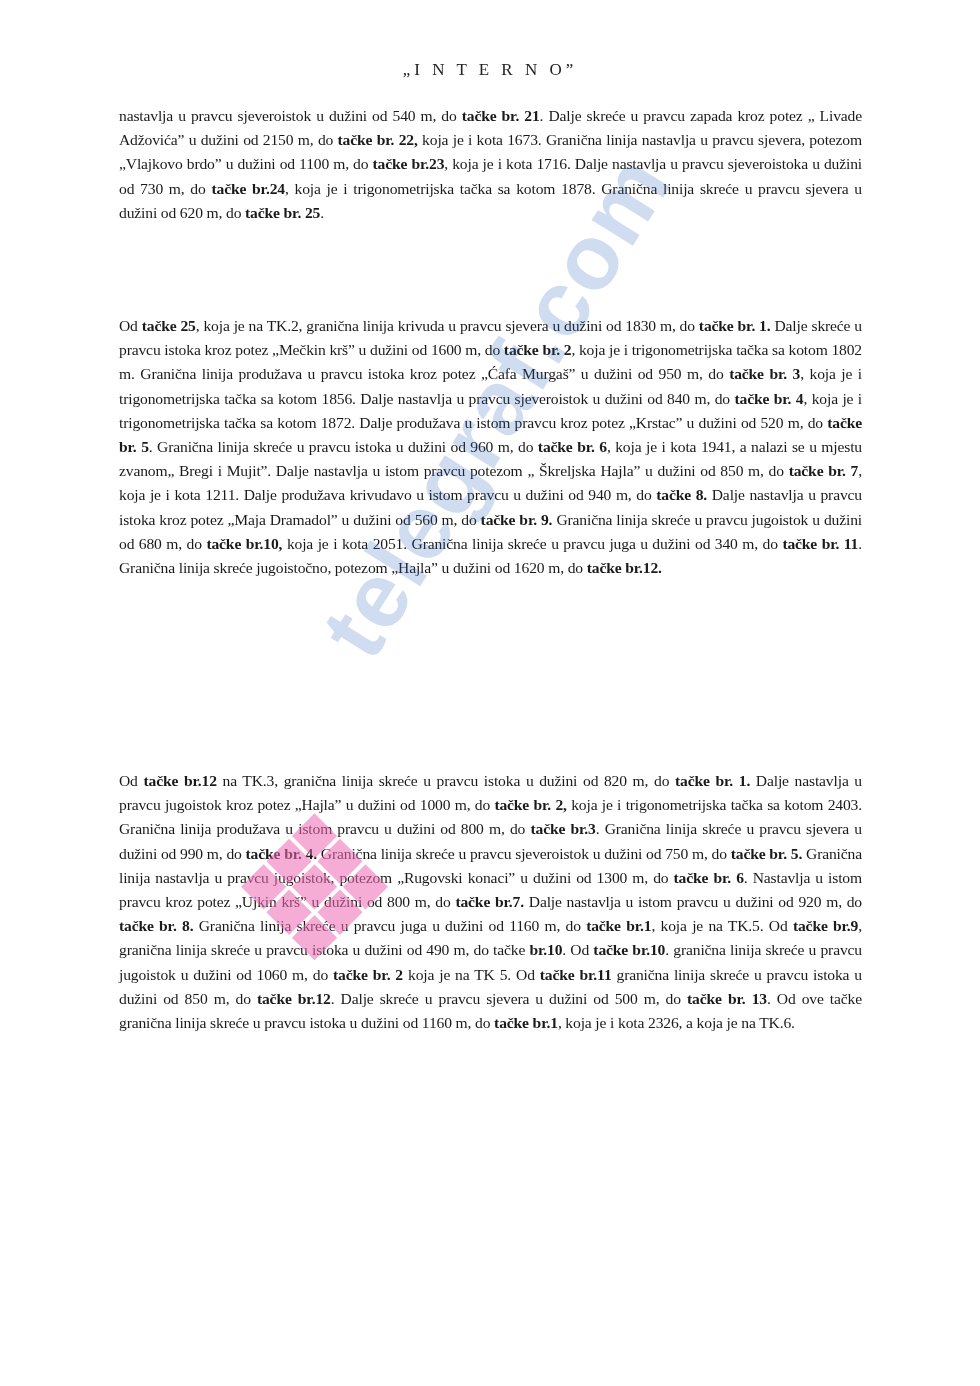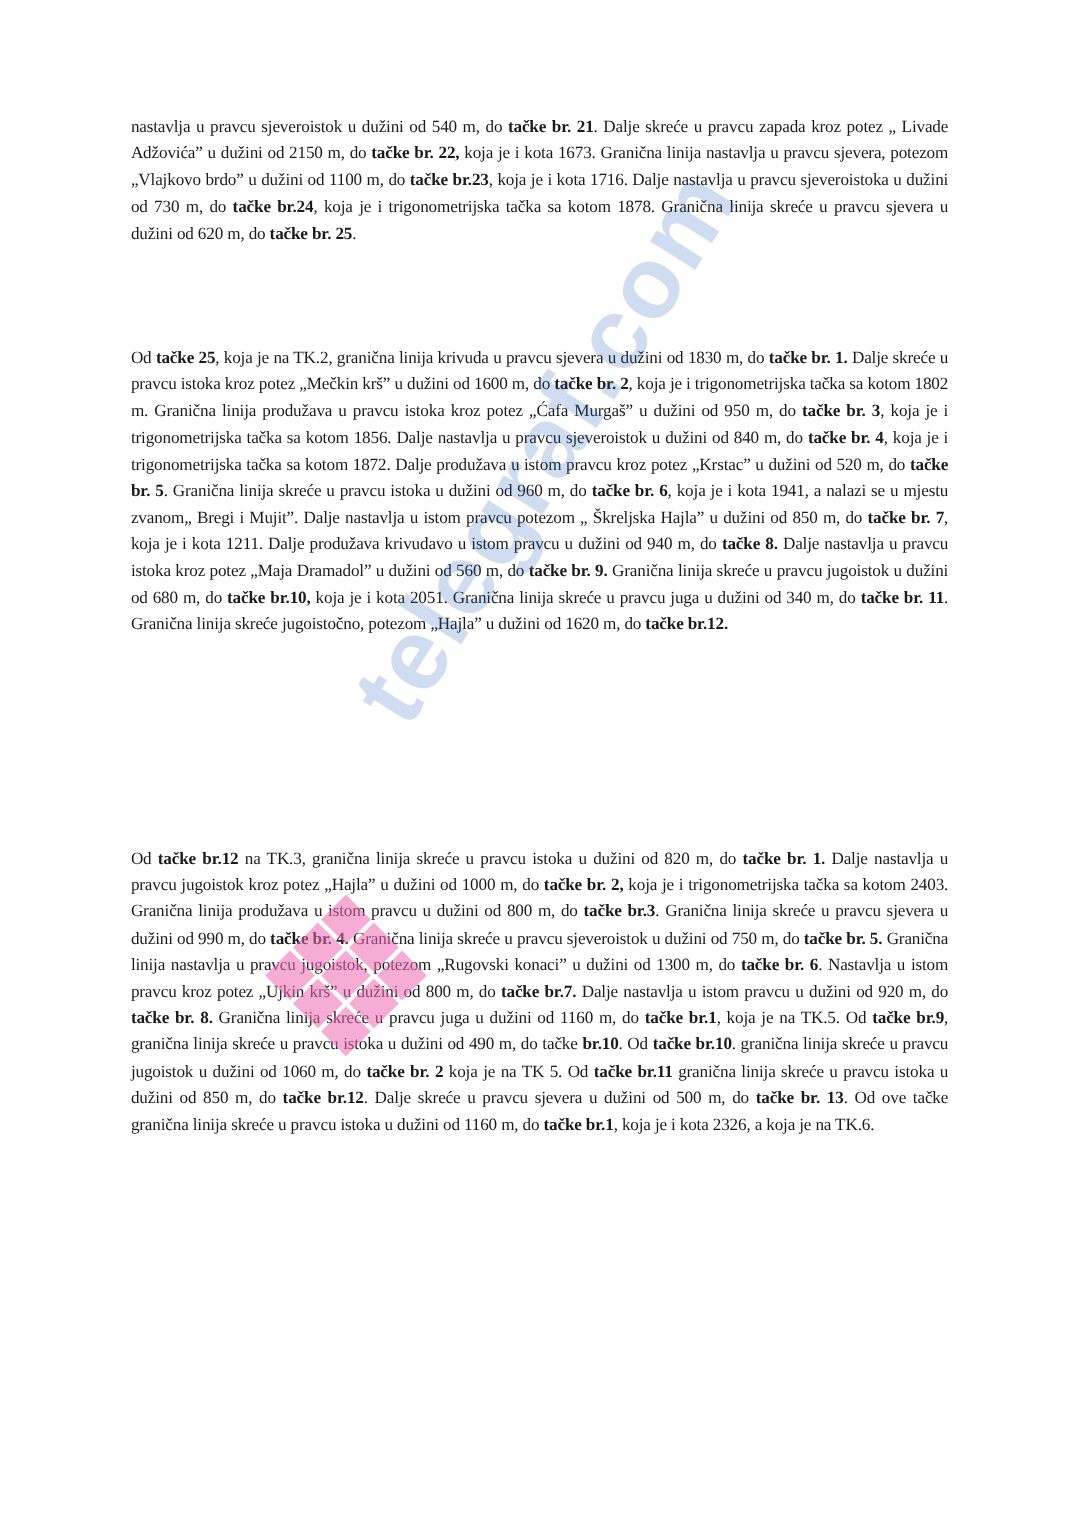--- a/index.html
+++ b/index.html
@@ -44,20 +44,21 @@
   }
   .wm-logo .sq {
     position: absolute; background: #f06bb4;
   }
 </style>
 </head>
 <body>
 
 <div class="page">
 
+  <div class="header">„I N T E R N O”</div>
 
   <div class="body-text p1"><span>nastavlja u pravcu sjeveroistok u dužini od 540 m, do </span><b>tačke br. 21</b><span>. Dalje skreće u pravcu  zapada kroz potez „ Livade Adžovića” u dužini od 2150 m, do </span><b>tačke br. 22,</b><span> koja je i kota 1673.  Granična linija nastavlja u pravcu sjevera, potezom „Vlajkovo brdo”  u dužini od 1100 m, do </span><b>tačke br.23</b><span>, koja je i kota 1716. Dalje nastavlja u pravcu sjeveroistoka u dužini od 730 m, do </span><b>tačke br.24</b><span>, koja je i trigonometrijska tačka sa kotom 1878. Granična linija skreće u pravcu sjevera u dužini od 620 m, do </span><b>tačke br. 25</b><span>.</span></div>
 
 
   <div class="body-text p2"><span>Od </span><b>tačke 25</b><span>, koja je na TK.2,  granična linija krivuda u pravcu sjevera u dužini od 1830 m, do </span><b>tačke br. 1.</b><span> Dalje skreće u pravcu istoka kroz potez „Mečkin krš”  u dužini od 1600 m, do </span><b>tačke br. 2</b><span>, koja je i trigonometrijska  tačka sa kotom 1802 m. Granična linija produžava u pravcu istoka kroz potez „Ćafa Murgaš” u dužini od 950 m, do </span><b>tačke br. 3</b><span>, koja je i trigonometrijska tačka sa kotom  1856. Dalje nastavlja u pravcu sjeveroistok  u dužini od 840 m, do </span><b>tačke br. 4</b><span>, koja je i trigonometrijska tačka sa kotom 1872.  Dalje produžava u istom pravcu  kroz potez  „Krstac” u dužini od 520 m, do </span><b>tačke br. 5</b><span>.  Granična linija skreće  u pravcu istoka u dužini od 960 m, do </span><b>tačke br. 6</b><span>, koja je i kota 1941, a nalazi se u mjestu zvanom„ Bregi i Mujit”.  Dalje nastavlja   u istom pravcu   potezom „ Škreljska Hajla” u  dužini od 850 m, do </span><b>tačke br. 7</b><span>, koja je i kota 1211. Dalje produžava krivudavo u istom pravcu u dužini od 940 m, do </span><b>tačke 8.</b><span>  Dalje nastavlja u pravcu istoka kroz potez „Maja Dramadol”  u dužini od 560 m, do </span><b>tačke br. 9.</b><span> Granična linija skreće  u pravcu  jugoistok  u dužini od 680 m, do </span><b>tačke br.10,</b><span> koja je i kota 2051. Granična linija skreće  u pravcu juga  u dužini od 340 m, do </span><b>tačke br. 11</b><span>. Granična linija skreće jugoistočno, potezom „Hajla” u dužini od 1620 m, do </span><b>tačke br.12.</b></div>
 
 
   <div class="body-text p3"><span>Od </span><b>tačke br.12</b><span> na TK.3, granična linija skreće  u pravcu istoka u dužini od  820 m, do </span><b>tačke br. 1.</b><span> Dalje nastavlja u pravcu jugoistok kroz potez „Hajla”  u dužini od 1000 m, do </span><b>tačke br. 2,</b><span> koja je i trigonometrijska  tačka sa kotom 2403. Granična linija produžava u istom pravcu u dužini od 800 m, do </span><b>tačke br.3</b><span>. Granična linija skreće u pravcu sjevera u dužini od 990 m, do </span><b>tačke br. 4.</b><span>  Granična linija skreće  u pravcu sjeveroistok u dužini od 750 m, do </span><b>tačke br. 5.</b><span> Granična linija  nastavlja  u pravcu jugoistok,  potezom „Rugovski konaci” u  dužini od 1300 m, do </span><b>tačke br. 6</b><span>. Nastavlja u istom pravcu kroz potez „Ujkin krš”  u dužini od 800 m, do </span><b>tačke br.7.</b><span>  Dalje nastavlja u istom pravcu u dužini od 920 m, do </span><b>tačke br. 8.</b><span>  Granična linija skreće u pravcu juga u dužini od 1160 m, do </span><b>tačke br.1</b><span>, koja je na TK.5. Od </span><b>tačke br.9</b><span>, granična  linija skreće  u pravcu  istoka u dužini od 490 m, do tačke </span><b>br.10</b><span>. Od </span><b>tačke br.10</b><span>. granična linija skreće  u pravcu jugoistok u dužini od 1060 m, do </span><b>tačke br. 2</b><span> koja je na TK 5. Od </span><b>tačke br.11</b><span> granična linija skreće u pravcu istoka u dužini od 850 m, do </span><b>tačke br.12</b><span>. Dalje skreće u pravcu sjevera u dužini od 500 m, do </span><b>tačke br. 13</b><span>. Od ove tačke granična  linija skreće  u pravcu  istoka  u dužini od 1160 m, do </span><b>tačke br.1</b><span>, koja je i kota 2326, a koja je na TK.6.</span></div>
 
   <div class="wm-text">telegraf.com</div>

